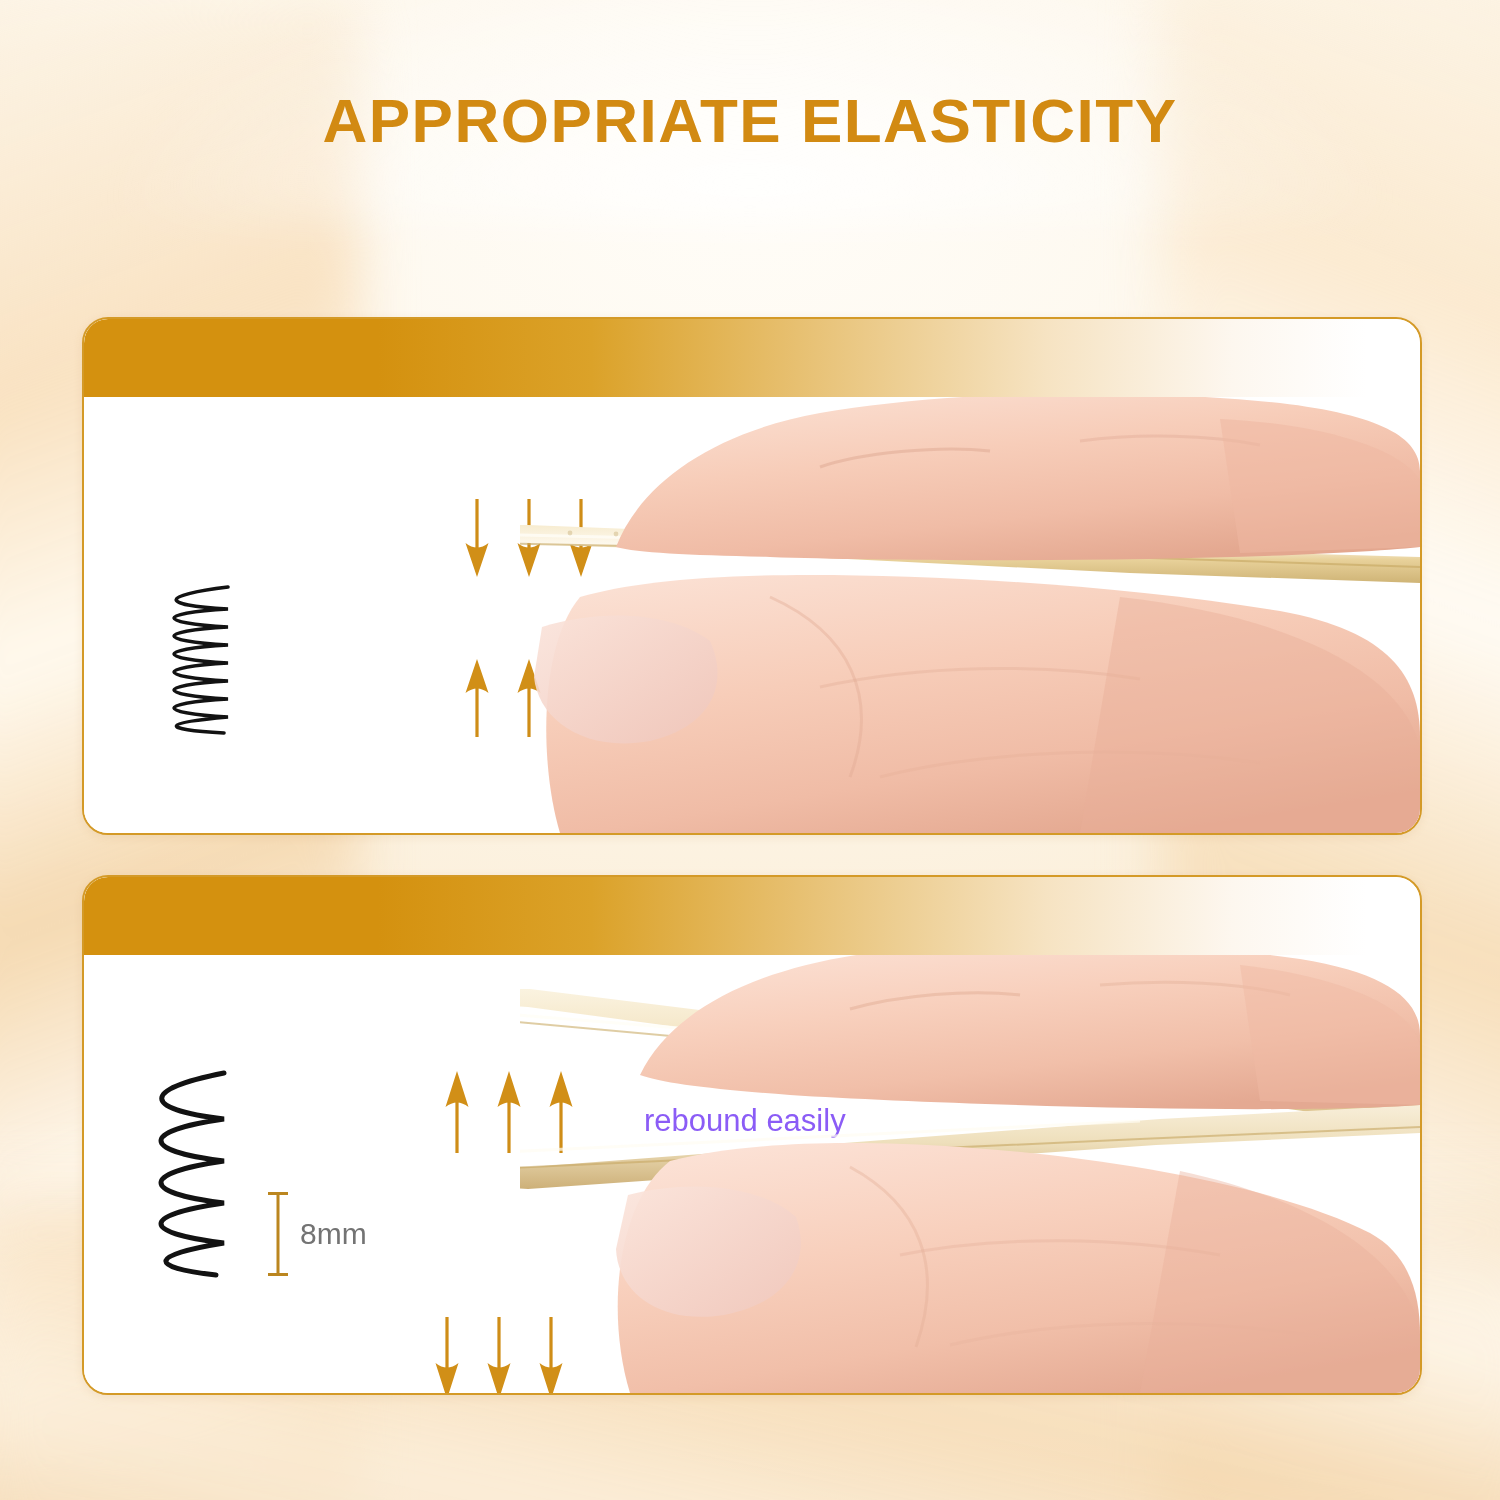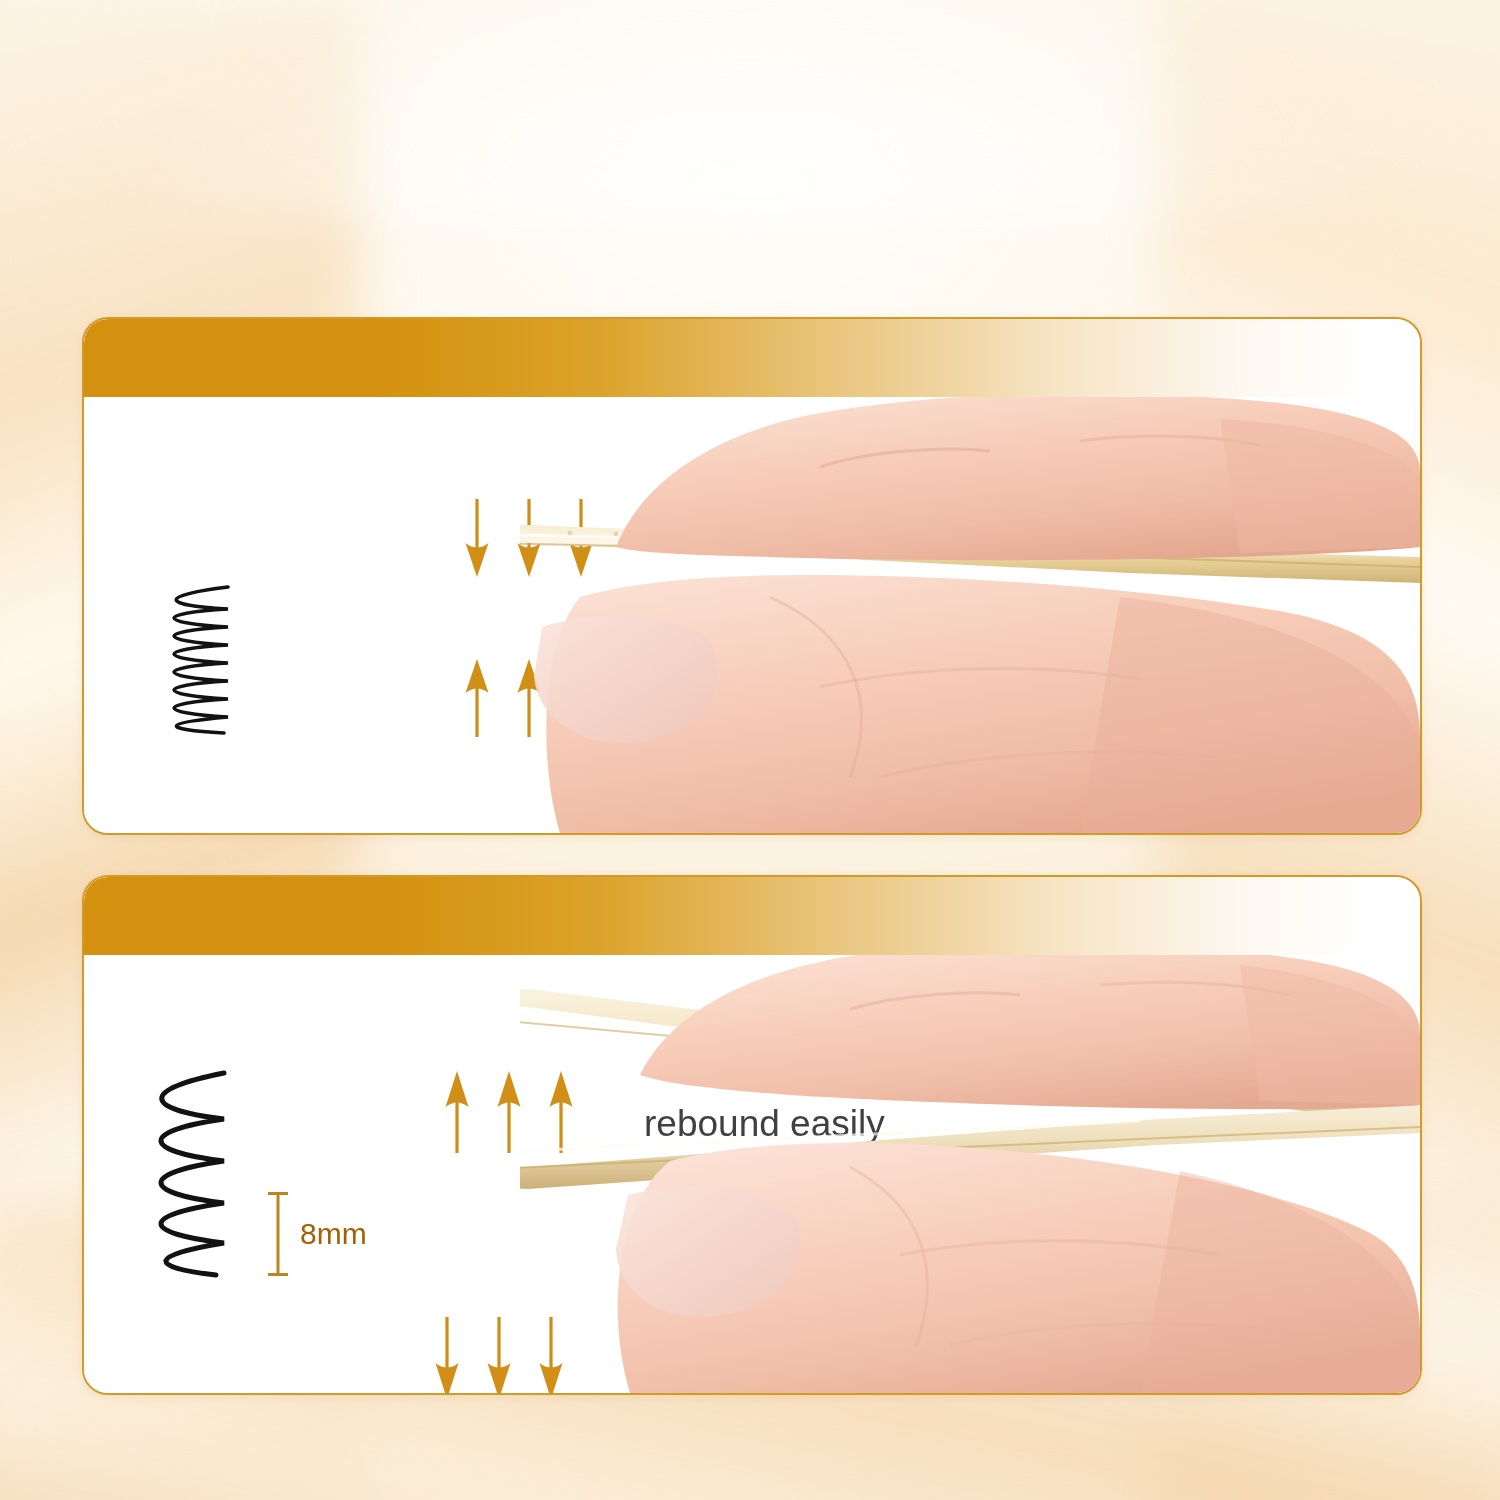--- a/index.html
+++ b/index.html
@@ -140,37 +140,37 @@
     gap: 26px;
   }
   #arrows-down-low { left: 380px; top: 102px; }
   #arrows-up-low   { left: 380px; top: 262px; }
   #arrows-up-high  { left: 360px; top: 116px; }
   #arrows-down-high{ left: 350px; top: 362px; }
 
   
   .annotation {
     position: absolute;
-    font-size: 37px;
-    color: #404040;
+    font-size: 31px;
+    color: #8b5cf6;
     white-space: nowrap;
   }
   #rebound-label { left: 560px; top: 148px; }
 
   
   #dim-8mm {
     position: absolute;
     left: 182px; top: 236px;
     display: flex;
     align-items: center;
     gap: 10px;
   }
   .dim-value {
     font-size: 30px;
-    color: #a16207;
+    color: #737373;
   }
 
   
   .photo {
     position: absolute;
     top: 0;
     right: 0;
     height: 100%;
     width: 900px;
     overflow: hidden;
@@ -181,20 +181,21 @@
 
 <div id="stage">
 
   <div class="bg-base"></div>
   <div class="bg-swirl-l"></div>
   <div class="bg-swirl-r"></div>
   <div class="bg-swirl-b"></div>
   <div class="bg-swirl-t"></div>
 
   <div class="header">
+    <div class="title">APPROPRIATE ELASTICITY</div>
   </div>
 
   <div class="card" id="card-low">
 
     <div class="card-label-bar"></div>
     <div class="card-label-text">Low Resistance</div>
 
     <div class="card-body">
 
       <div class="spring" id="spring-low">

